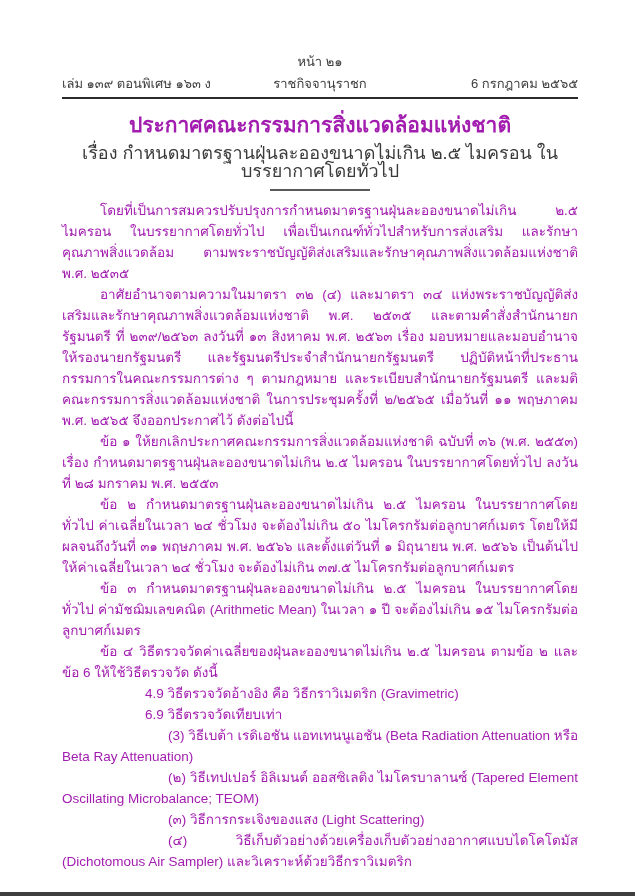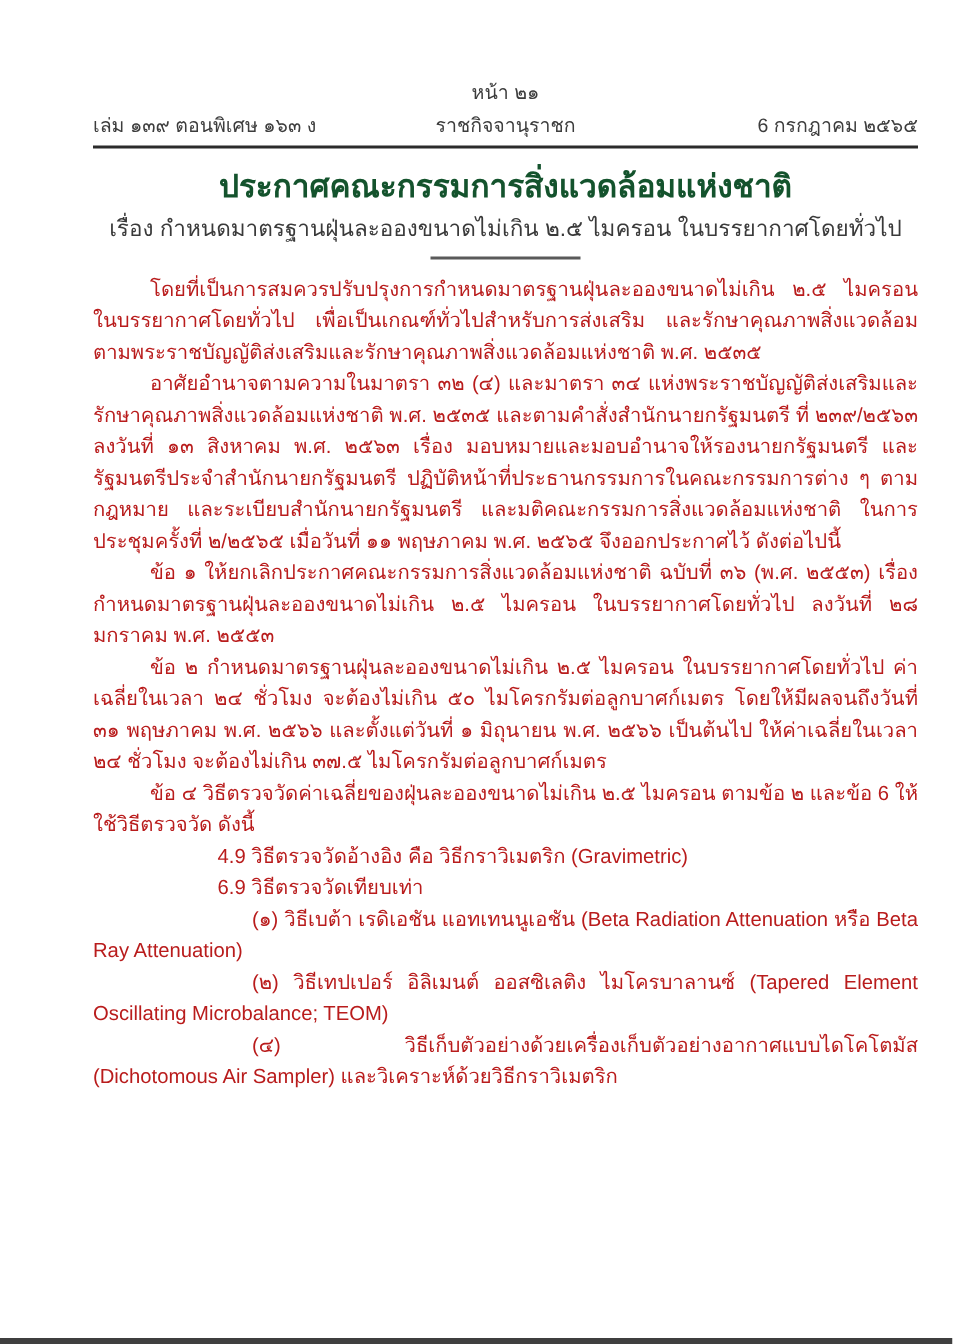--- a/index.html
+++ b/index.html
@@ -11,21 +11,21 @@
     width: 635px;
     height: 896px;
     position: relative;
     overflow: hidden;
     font-family: "Liberation Sans", sans-serif;
     color: #3a3a3a;
   }
   .doc {
     position: absolute;
     top: 0; left: 0; right: 0; bottom: 0;
-    padding: 54px 23px 0 62px;
+    padding: 54px 57px 0 62px;
     box-sizing: border-box;
     background: #ffffff;
   }
   
   .page-no {
     text-align: center;
     font-size: 13px;
     line-height: 16px;
     color: #3d3d3d;
   }
@@ -46,41 +46,41 @@
     border-top: 2px solid #2b2b2b;
     height: 0;
   }
   
   .doc-title {
     margin-top: 13px;
     text-align: center;
     font-size: 21px;
     line-height: 26px;
     font-weight: 600;
-    color: #14532d;
+    color: #a21caf;
   }
   .doc-subject {
     margin-top: 6px;
     text-align: center;
-    font-size: 15px;
+    font-size: 18px;
     line-height: 18px;
     color: #3a3a3a;
   }
   .title-divider {
     width: 100px;
     height: 2px;
     background: #5a5a5a;
     margin: 9px auto 9px;
   }
   
   .body-text {
     font-size: 13.5px;
     line-height: 21px;
     text-align: justify;
-    color: #b91c1c;
+    color: #a21caf;
   }
   .body-text p {
     margin: 0;
     text-indent: 38px;
   }
   .body-text p.sub1 { text-indent: 83px; }
   .body-text p.sub2 { text-indent: 106px; }
   
   .bottom-edge {
     position: absolute;
@@ -108,23 +108,25 @@
 
   <div class="doc-subject">เรื่อง กำหนดมาตรฐานฝุ่นละอองขนาดไม่เกิน ๒.๕ ไมครอน ในบรรยากาศโดยทั่วไป</div>
 
   <div class="title-divider"></div>
 
   <div class="body-text">
     <p>โดยที่เป็นการสมควรปรับปรุงการกำหนดมาตรฐานฝุ่นละอองขนาดไม่เกิน ๒.๕ ไมครอน ในบรรยากาศโดยทั่วไป เพื่อเป็นเกณฑ์ทั่วไปสำหรับการส่งเสริม และรักษาคุณภาพสิ่งแวดล้อม ตามพระราชบัญญัติส่งเสริมและรักษาคุณภาพสิ่งแวดล้อมแห่งชาติ พ.ศ. ๒๕๓๕</p>
     <p>อาศัยอำนาจตามความในมาตรา ๓๒ (๔) และมาตรา ๓๔ แห่งพระราชบัญญัติส่งเสริมและรักษาคุณภาพสิ่งแวดล้อมแห่งชาติ พ.ศ. ๒๕๓๕ และตามคำสั่งสำนักนายกรัฐมนตรี ที่ ๒๓๙/๒๕๖๓ ลงวันที่ ๑๓ สิงหาคม พ.ศ. ๒๕๖๓ เรื่อง มอบหมายและมอบอำนาจให้รองนายกรัฐมนตรี และรัฐมนตรีประจำสำนักนายกรัฐมนตรี ปฏิบัติหน้าที่ประธานกรรมการในคณะกรรมการต่าง ๆ ตามกฎหมาย และระเบียบสำนักนายกรัฐมนตรี และมติคณะกรรมการสิ่งแวดล้อมแห่งชาติ ในการประชุมครั้งที่ ๒/๒๕๖๕ เมื่อวันที่ ๑๑ พฤษภาคม พ.ศ. ๒๕๖๕ จึงออกประกาศไว้ ดังต่อไปนี้</p>
     <p>ข้อ ๑ ให้ยกเลิกประกาศคณะกรรมการสิ่งแวดล้อมแห่งชาติ ฉบับที่ ๓๖ (พ.ศ. ๒๕๕๓) เรื่อง กำหนดมาตรฐานฝุ่นละอองขนาดไม่เกิน ๒.๕ ไมครอน ในบรรยากาศโดยทั่วไป ลงวันที่ ๒๘ มกราคม พ.ศ. ๒๕๕๓</p>
     <p>ข้อ ๒ กำหนดมาตรฐานฝุ่นละอองขนาดไม่เกิน ๒.๕ ไมครอน ในบรรยากาศโดยทั่วไป ค่าเฉลี่ยในเวลา ๒๔ ชั่วโมง จะต้องไม่เกิน ๕๐ ไมโครกรัมต่อลูกบาศก์เมตร โดยให้มีผลจนถึงวันที่ ๓๑ พฤษภาคม พ.ศ. ๒๕๖๖ และตั้งแต่วันที่ ๑ มิถุนายน พ.ศ. ๒๕๖๖ เป็นต้นไป ให้ค่าเฉลี่ยในเวลา ๒๔ ชั่วโมง จะต้องไม่เกิน ๓๗.๕ ไมโครกรัมต่อลูกบาศก์เมตร</p>
+    <p>ข้อ ๓ กำหนดมาตรฐานฝุ่นละอองขนาดไม่เกิน ๒.๕ ไมครอน ในบรรยากาศโดยทั่วไป ค่ามัชฌิมเลขคณิต (Arithmetic Mean) ในเวลา ๑ ปี จะต้องไม่เกิน ๑๕ ไมโครกรัมต่อลูกบาศก์เมตร</p>
     <p>ข้อ ๔ วิธีตรวจวัดค่าเฉลี่ยของฝุ่นละอองขนาดไม่เกิน ๒.๕ ไมครอน ตามข้อ ๒ และข้อ 6 ให้ใช้วิธีตรวจวัด ดังนี้</p>
     <p class="sub1">4.9 วิธีตรวจวัดอ้างอิง คือ วิธีกราวิเมตริก (Gravimetric)</p>
     <p class="sub1">6.9 วิธีตรวจวัดเทียบเท่า</p>
-    <p class="sub2">(๑) วิธีเบต้า เรดิเอชัน แอทเทนนูเอชัน (Beta Radiation Attenuation หรือ Beta Ray Attenuation)</p>
+    <p class="sub2">(3) วิธีเบต้า เรดิเอชัน แอทเทนนูเอชัน (Beta Radiation Attenuation หรือ Beta Ray Attenuation)</p>
     <p class="sub2">(๒) วิธีเทปเปอร์ อิลิเมนต์ ออสซิเลติง ไมโครบาลานซ์ (Tapered Element Oscillating Microbalance; TEOM)</p>
+    <p class="sub2">(๓) วิธีการกระเจิงของแสง (Light Scattering)</p>
     <p class="sub2">(๔) วิธีเก็บตัวอย่างด้วยเครื่องเก็บตัวอย่างอากาศแบบไดโคโตมัส (Dichotomous Air Sampler) และวิเคราะห์ด้วยวิธีกราวิเมตริก</p>
   </div>
 
 </div>
 
 <div class="bottom-edge"></div>
 
 </body></html>

